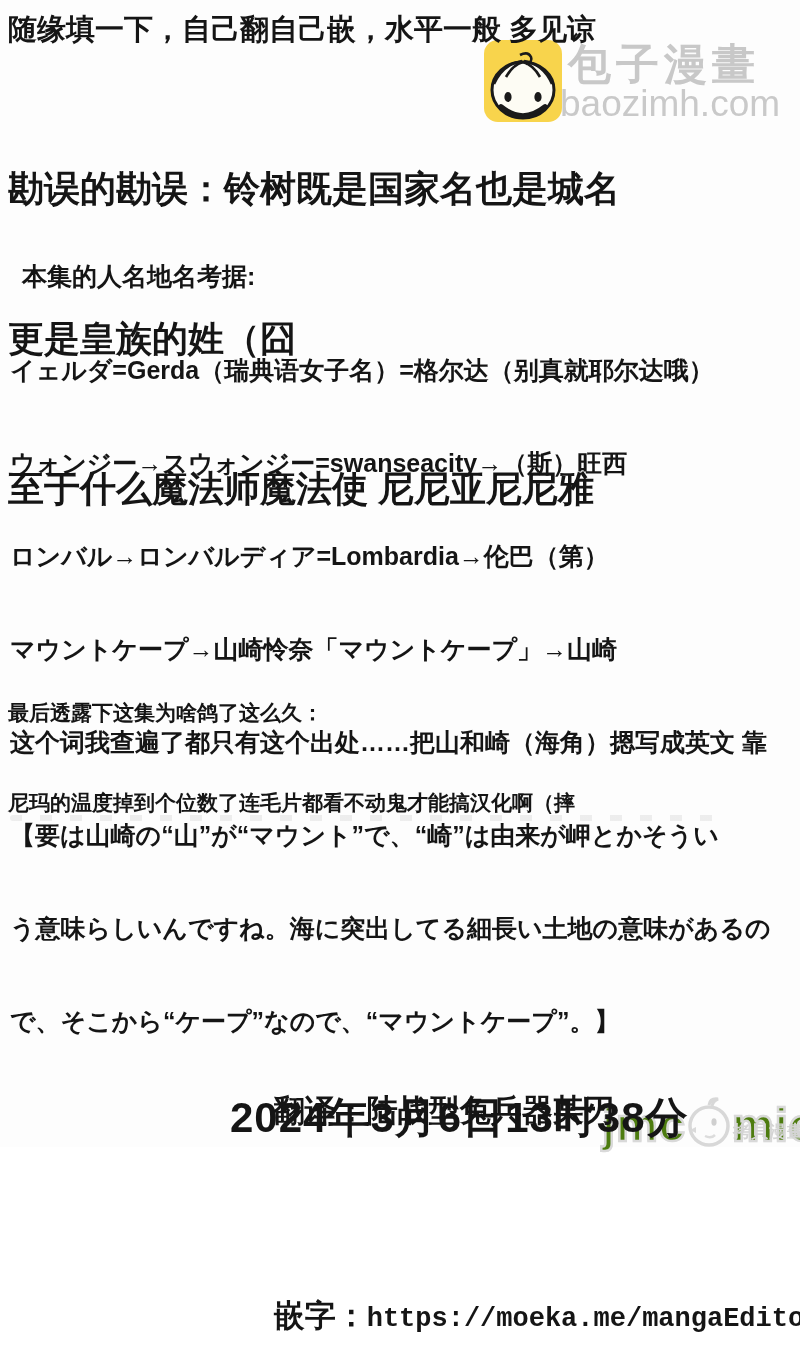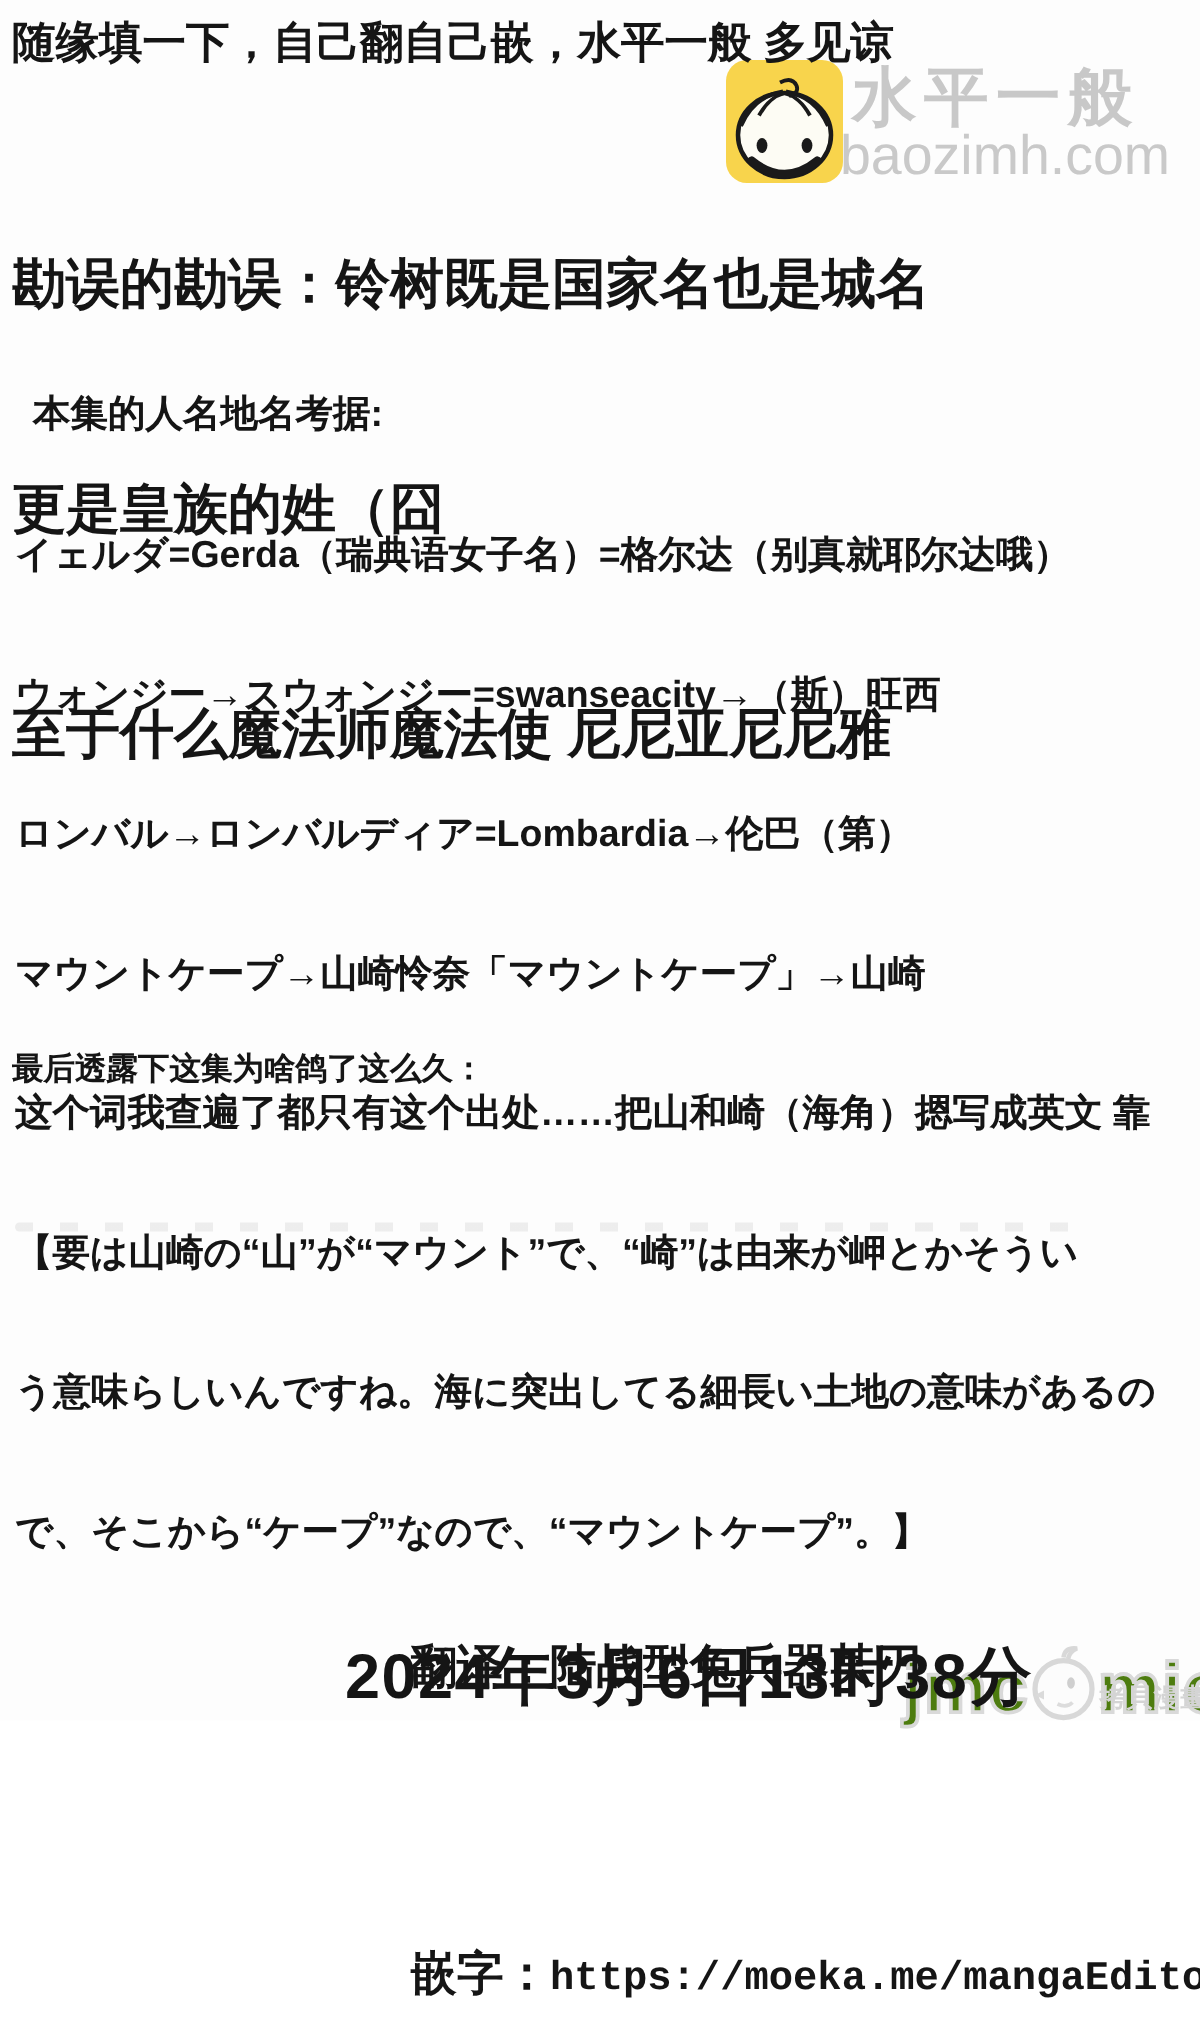--- a/index.html
+++ b/index.html
@@ -43,21 +43,21 @@
     background:repeating-linear-gradient(90deg, rgba(175,175,175,.45) 0 12px, rgba(0,0,0,0) 12px 30px);
     z-index:0;
   }
   #bottom-strip { left:0; top:1147px; width:800px; height:201px; background:#ffffff; z-index:0; }
 </style>
 </head>
 <body>
 
 <div id="page">
 
-  <div id="baozi-name" class="abs">水平一般</div>
+  <div id="baozi-name" class="abs">包子漫畫</div>
   <div id="baozi-domain" class="abs">baozimh.com</div>
   <div id="baozi-icon" class="abs">
     <svg width="78" height="82" viewBox="0 0 78 82">
       <rect x="0" y="0" width="78" height="82" rx="14" fill="#f8d44c"></rect>
       <ellipse cx="39" cy="50" rx="31" ry="28" fill="#fdfcf4" stroke="#1a1a1a" stroke-width="3"></ellipse>
       <path d="M10,44 C16,30 26,23 38,21" stroke="#1a1a1a" stroke-width="2.6" fill="none"></path>
       <path d="M22,37 C27,28 32,24 39,22" stroke="#1a1a1a" stroke-width="2.6" fill="none"></path>
       <path d="M56,37 C51,28 46,24 39,22" stroke="#1a1a1a" stroke-width="2.6" fill="none"></path>
       <path d="M68,44 C62,30 52,23 40,21" stroke="#1a1a1a" stroke-width="2.6" fill="none"></path>
       <path d="M36,15 q8,-4 11,2 q2,5 -5,7" stroke="#1a1a1a" stroke-width="2.6" fill="none"></path>
@@ -83,20 +83,21 @@
     <div>ロンバル→ロンバルディア=Lombardia→伦巴（第）</div>
     <div>マウントケープ→山崎怜奈「マウントケープ」→山崎</div>
     <div>这个词我查遍了都只有这个出处……把山和崎（海角）摁写成英文 靠</div>
     <div>【要は山崎の“山”が“マウント”で、“崎”は由来が岬とかそうい</div>
     <div>う意味らしいんですね。海に突出してる細長い土地の意味があるの</div>
     <div>で、そこから“ケープ”なので、“マウントケープ”。】</div>
   </div>
 
   <div id="delay-block" class="abs txt">
     <div>最后透露下这集为啥鸽了这么久：</div>
+    <div>尼玛的温度掉到个位数了连毛片都看不动鬼才能搞汉化啊（摔</div>
   </div>
 
   <div id="smudge" class="abs"></div>
   <div id="bottom-strip" class="abs"></div>
 
   <div id="credits-block" class="abs txt">
     <div class="credit-row">
       <span>翻译：</span><span>陆战型兔兵器某刃</span>
     </div>
     <div class="credit-row">

